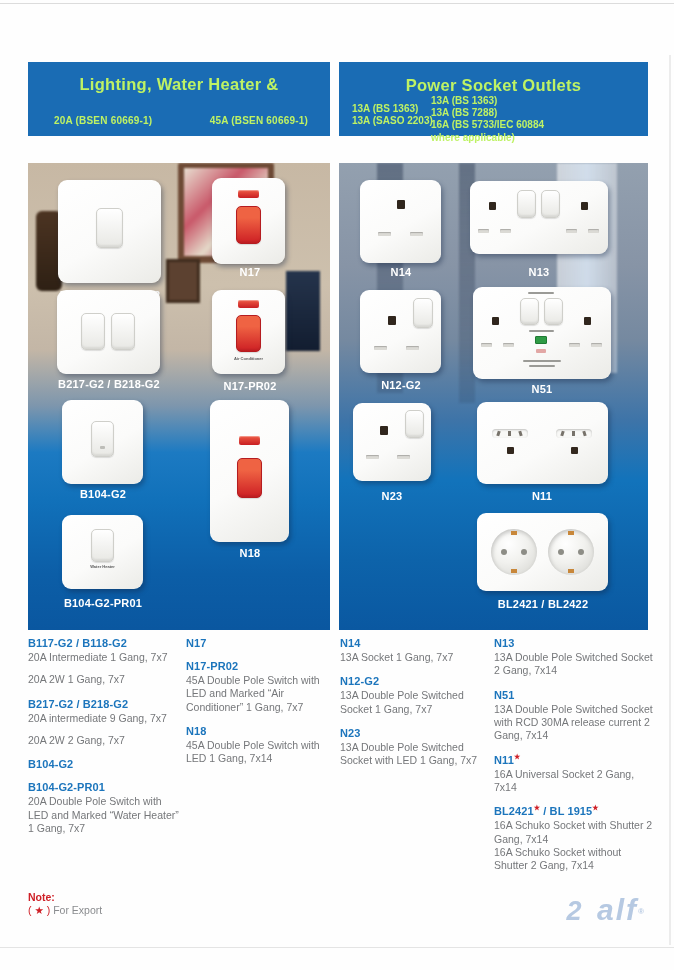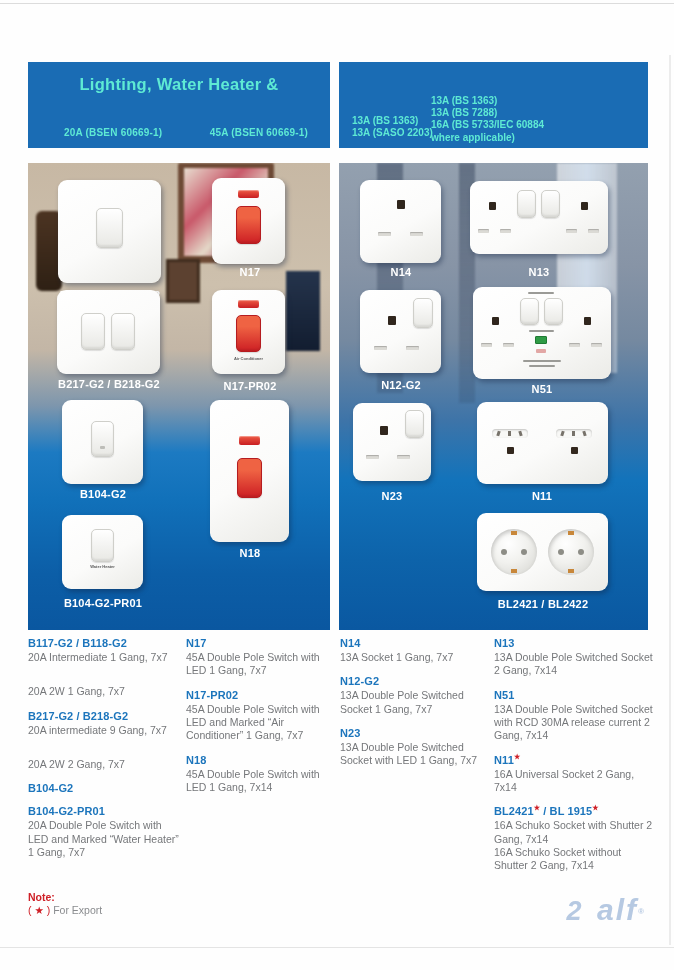--- a/index.html
+++ b/index.html
@@ -3,28 +3,28 @@
 <meta charset="utf-8">
 <style>
   * { margin:0; padding:0; box-sizing:border-box; }
   html,body { background:#ffffff; }
   body { font-family:"Liberation Sans", sans-serif; }
   .page { position:relative; width:674px; height:970px; background:#fefefe; overflow:hidden; }
 
   .scan-line { position:absolute; background:#dcdcdc; }
 
   
-  .hdr { position:absolute; top:62px; height:86px; background:#1a6cb4; color:#5eead4; }
+  .hdr { position:absolute; top:62px; height:74px; background:#1a6cb4; color:#bef264; }
   .hdr-left  { left:28px;  width:302px; }
   .hdr-right { left:339px; width:309px; }
   .hdr-title { text-align:center; font-weight:bold; font-size:16.5px; letter-spacing:.3px; line-height:1.22; }
   .hdr-left .hdr-title { padding-top:12px; }
   .hdr-right .hdr-title { padding-top:13px; }
   .spec { position:absolute; font-size:10px; font-weight:bold; letter-spacing:.2px; white-space:nowrap; }
-  .hdr-left .spec-l { left:36px;  bottom:10px; }
+  .hdr-left .spec-l { left:26px;  bottom:10px; }
   .hdr-left .spec-r { right:22px; bottom:10px; }
   .hdr-right .specs-r { position:absolute; left:92px; top:33px; font-size:10px; font-weight:bold; line-height:1.22; }
   .hdr-right .specs-l { position:absolute; left:13px; bottom:9px;  font-size:10px; font-weight:bold; line-height:1.22; }
 
   
   .panel { position:absolute; top:163px; height:467px; overflow:hidden; }
   .panel-left  { left:28px;  width:302px;
     background:linear-gradient(180deg,#c7b8a4 0%,#cdc0ad 26%,#c3b6a6 40%,#7d96ad 52%,#1c7ac2 62%,#1171ba 72%,#0c5ea7 88%,#0a57a0 100%); }
   .panel-right { left:339px; width:309px;
     background:linear-gradient(180deg,#93a0af 0%,#8794a6 22%,#7589a0 38%,#3e74a8 55%,#1273bb 68%,#0d63aa 85%,#0a58a1 100%); }
@@ -65,21 +65,21 @@
   .col2 { left:186px; width:150px; }
   .col3 { left:340px; width:152px; }
   .col4 { left:494px; width:162px; }
   .desc-item { margin-bottom:11px; }
   .desc-code { font-size:11px; font-weight:bold; color:#1c75bc; margin-bottom:2px; letter-spacing:.1px; }
   .desc-code span:empty { display:none; }
   .star { color:#cf2027; font-size:7px; vertical-align:super; line-height:0; }
   .star:empty { display:none; }
   .desc-text { font-size:10.5px; color:#75777a; line-height:1.27; }
   .desc-text:empty { display:none; }
-  .desc-text + .desc-text { margin-top:21px; }
+  .desc-text + .desc-text { margin-top:9px; }
 
   
   .note { position:absolute; left:28px; top:891px; }
   .note-label { color:#cf2027; font-weight:bold; font-size:10.5px; }
   .note-line { font-size:10.5px; color:#8a8c8f; margin-top:1px; }
   .note-mark { color:#cf2027; }
   .footer-logo { position:absolute; right:30px; top:893px; color:#b6c9e2; font-style:italic; font-weight:bold;text-align:right; }
   .page-num { font-size:27px; letter-spacing:1px; }
   .logo-word { font-size:30px; letter-spacing:2px; margin-left:10px; }
   .logo-reg { font-size:8px; vertical-align:super; }
@@ -95,20 +95,21 @@
 
   <div class="hdr hdr-left">
     <div class="hdr-title">
       <div>Lighting, Water Heater &amp;</div>
     </div>
     <div class="spec spec-l">20A (BSEN 60669-1)</div>
     <div class="spec spec-r">45A (BSEN 60669-1)</div>
   </div>
 
   <div class="hdr hdr-right">
+    <div class="hdr-title">Power Socket Outlets</div>
     <div class="specs-r">
       <div>13A (BS 1363)</div>
       <div>13A (BS 7288)</div>
       <div>16A (BS 5733/IEC 60884</div>
       <div>where applicable)</div>
     </div>
     <div class="specs-l">
       <div>13A (BS 1363)</div>
       <div>13A (SASO 2203)</div>
     </div>
@@ -273,21 +274,20 @@
     </div>
     <div class="desc-item">
       <div class="desc-code">B104-G2-PR01</div>
       <div class="desc-text">20A Double Pole Switch with LED and Marked “Water Heater” 1 Gang, 7x7</div>
     </div>
   </div>
 
   <div class="desc-col col2">
     <div class="desc-item">
       <div class="desc-code">N17</div>
-      <div class="desc-text">45A Double Pole Switch with LED 1 Gang, 7x7</div>
     </div>
     <div class="desc-item">
       <div class="desc-code">N17-PR02</div>
       <div class="desc-text">45A Double Pole Switch with LED and Marked “Air Conditioner” 1 Gang, 7x7</div>
     </div>
     <div class="desc-item">
       <div class="desc-code">N18</div>
       <div class="desc-text">45A Double Pole Switch with LED 1 Gang, 7x14</div>
     </div>
   </div>

